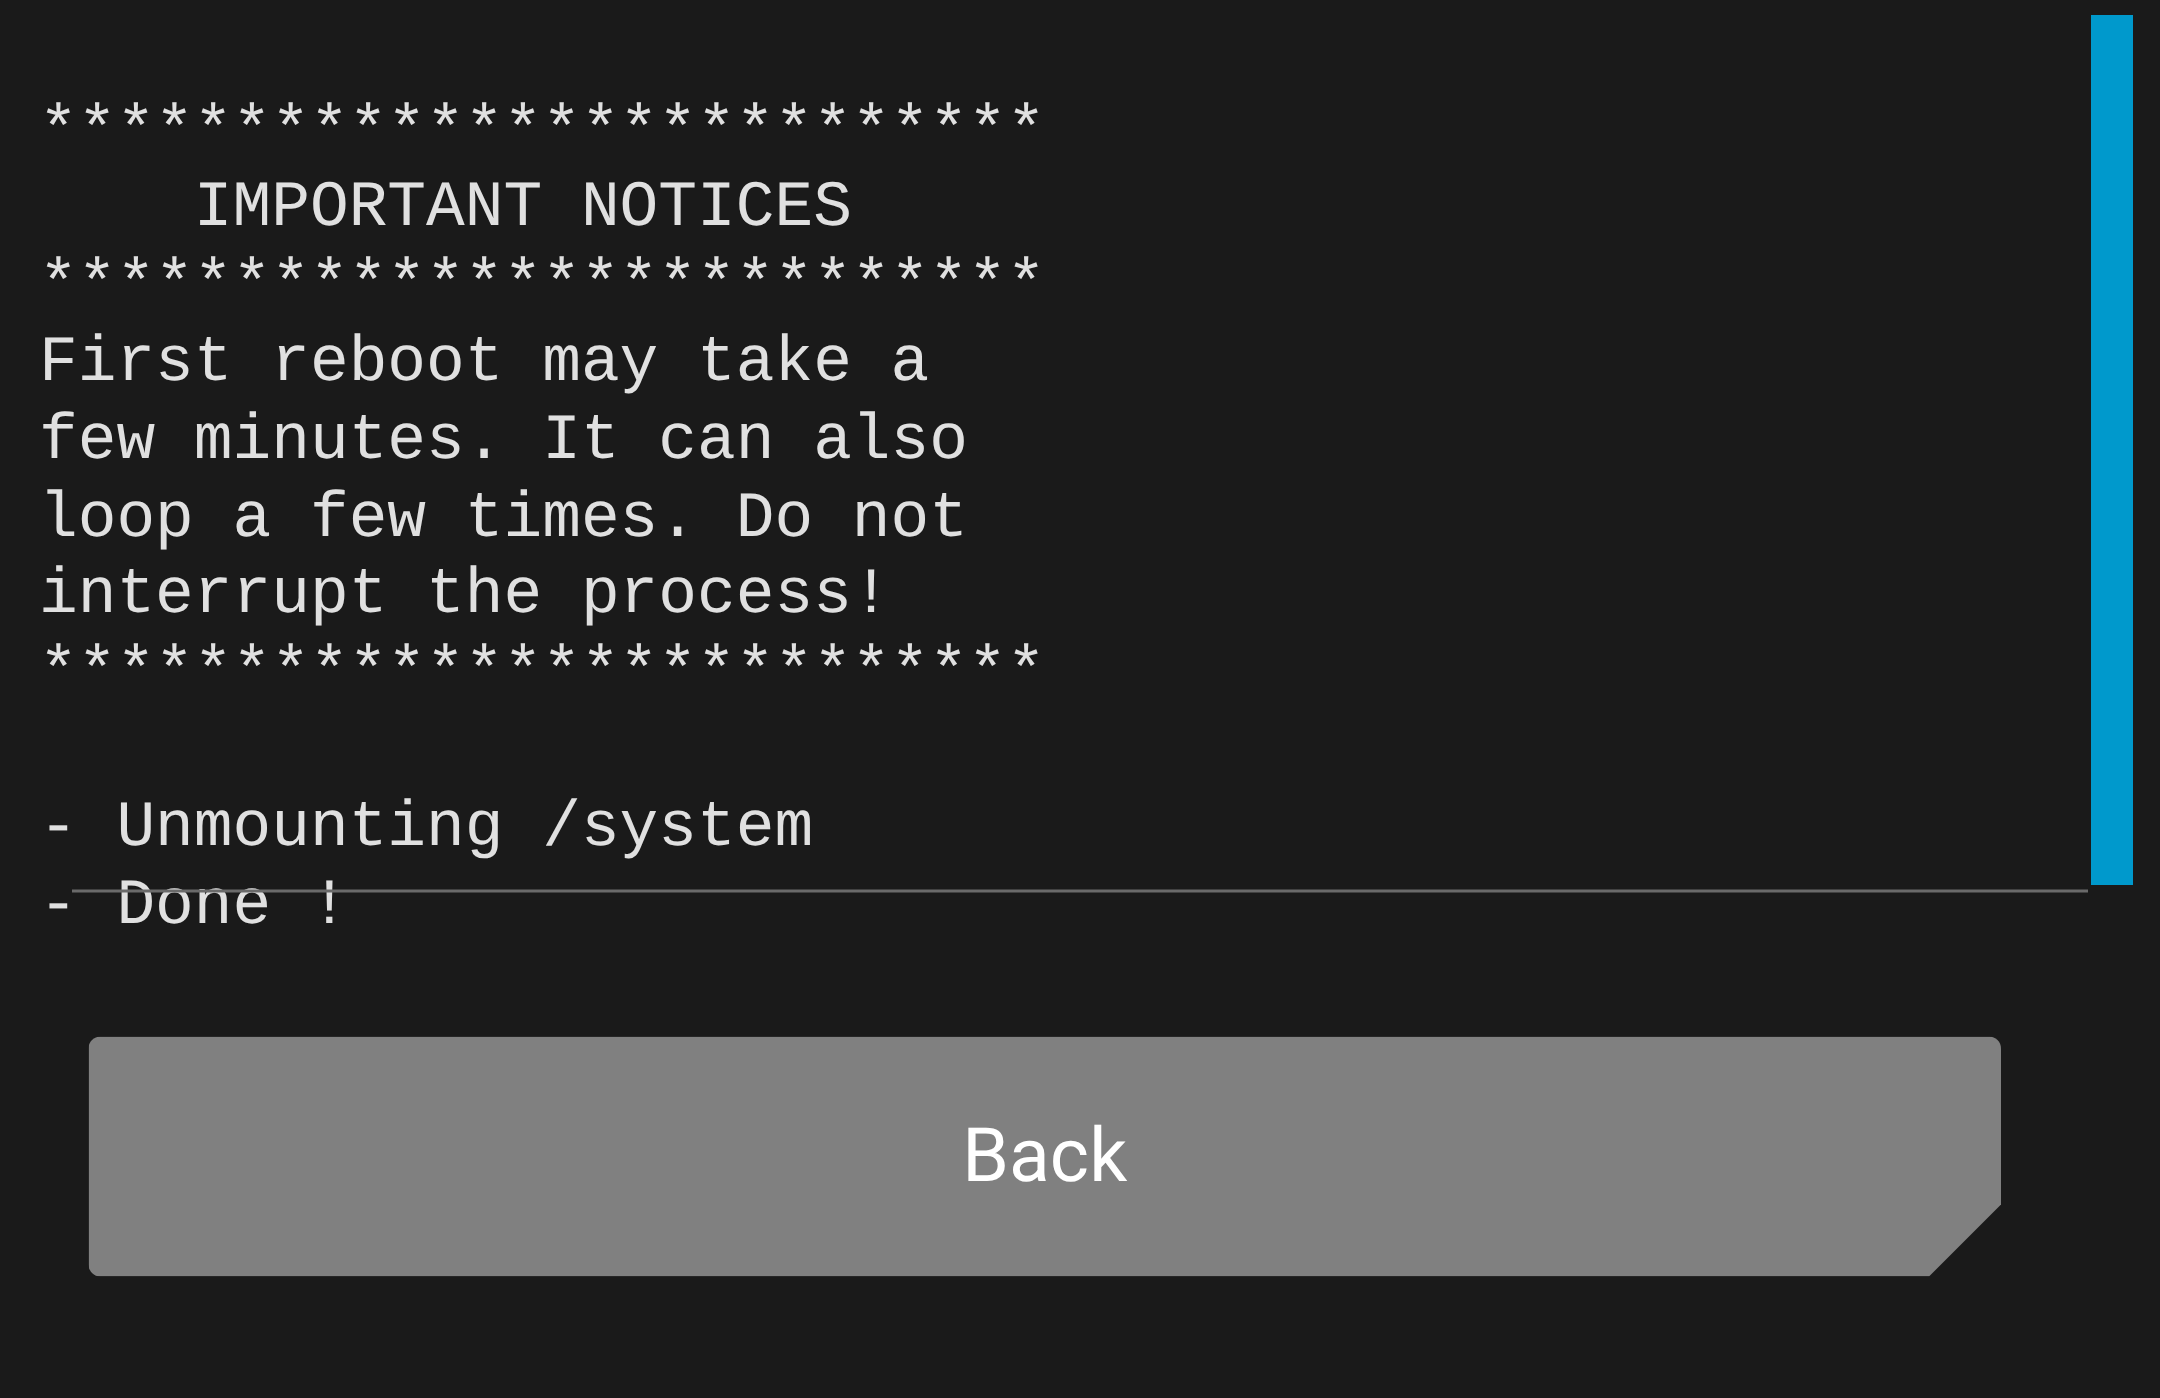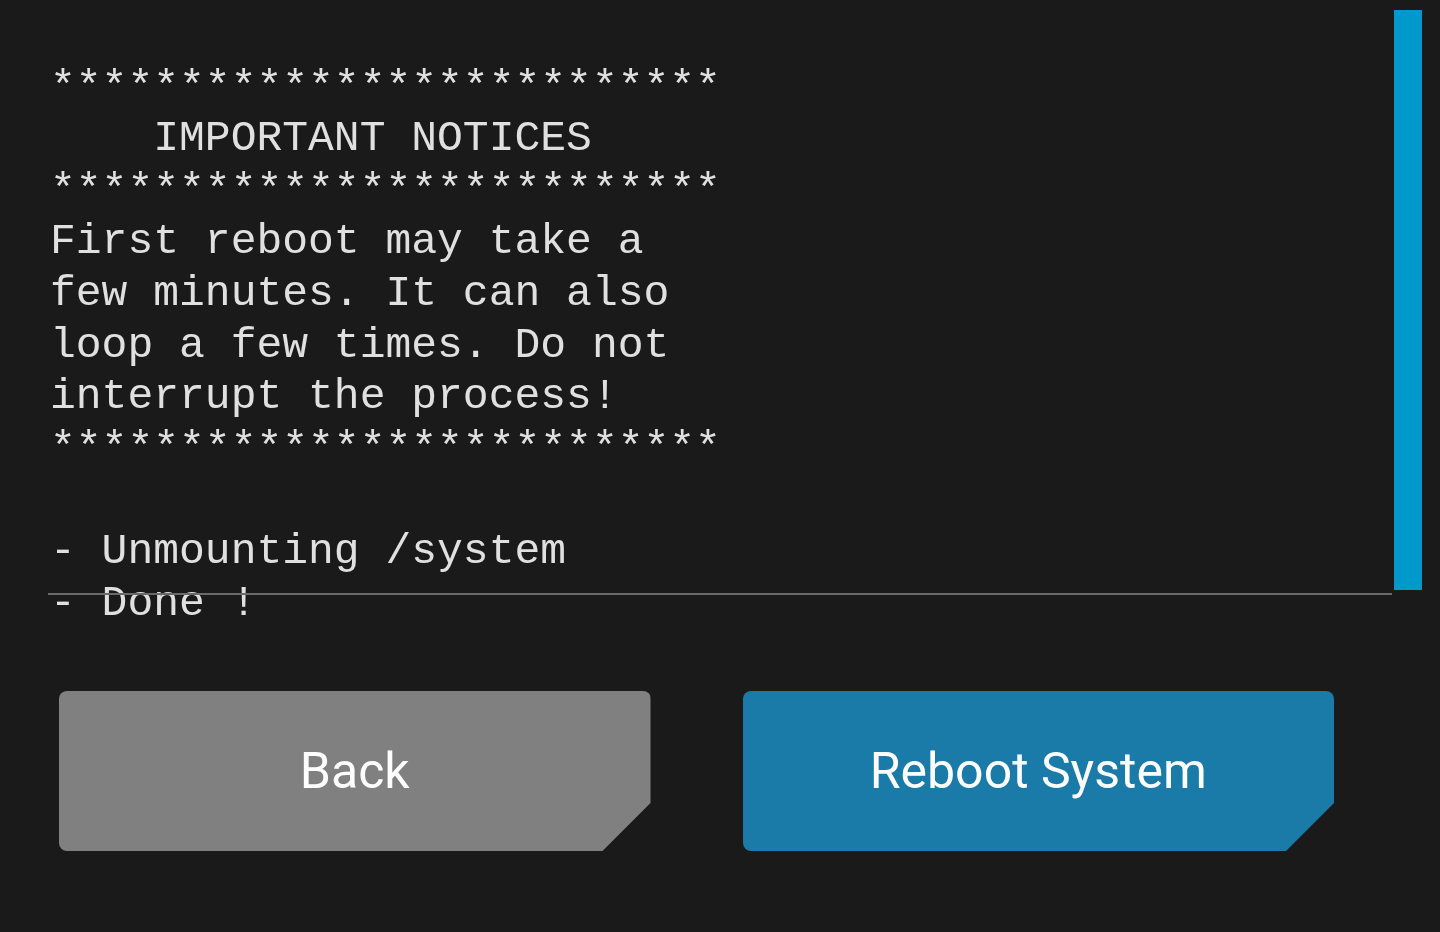--- a/index.html
+++ b/index.html
@@ -11,21 +11,21 @@
       height: 932px;
       overflow: hidden;
       position: relative;
     }
     .terminal-container {
       position: relative;
       width: 100%;
       height: 595px;
     }
     .terminal {
-      padding: 10px 50px 20px 50px;
+      padding: 10px 50px 20px 26px;
       color: #e0e0e0;
       font-size: 43px;
       line-height: 1.2;
       font-weight: 500;
       white-space: pre;
       font-family: 'Courier New', 'Consolas', monospace;
     }
     .scrollbar {
       position: absolute;
       right: 18px;
@@ -98,16 +98,13 @@
   <div class="scrollbar">
     <div class="scrollbar-thumb"></div>
   </div>
   <div class="divider"></div>
 </div>
 
 <div class="button-row">
   <button class="btn btn-back">
     <span>Back</span>
   </button>
-  <button class="btn btn-reboot">
-    <span>Reboot System</span>
-  </button>
 </div>
 
 </body></html>

